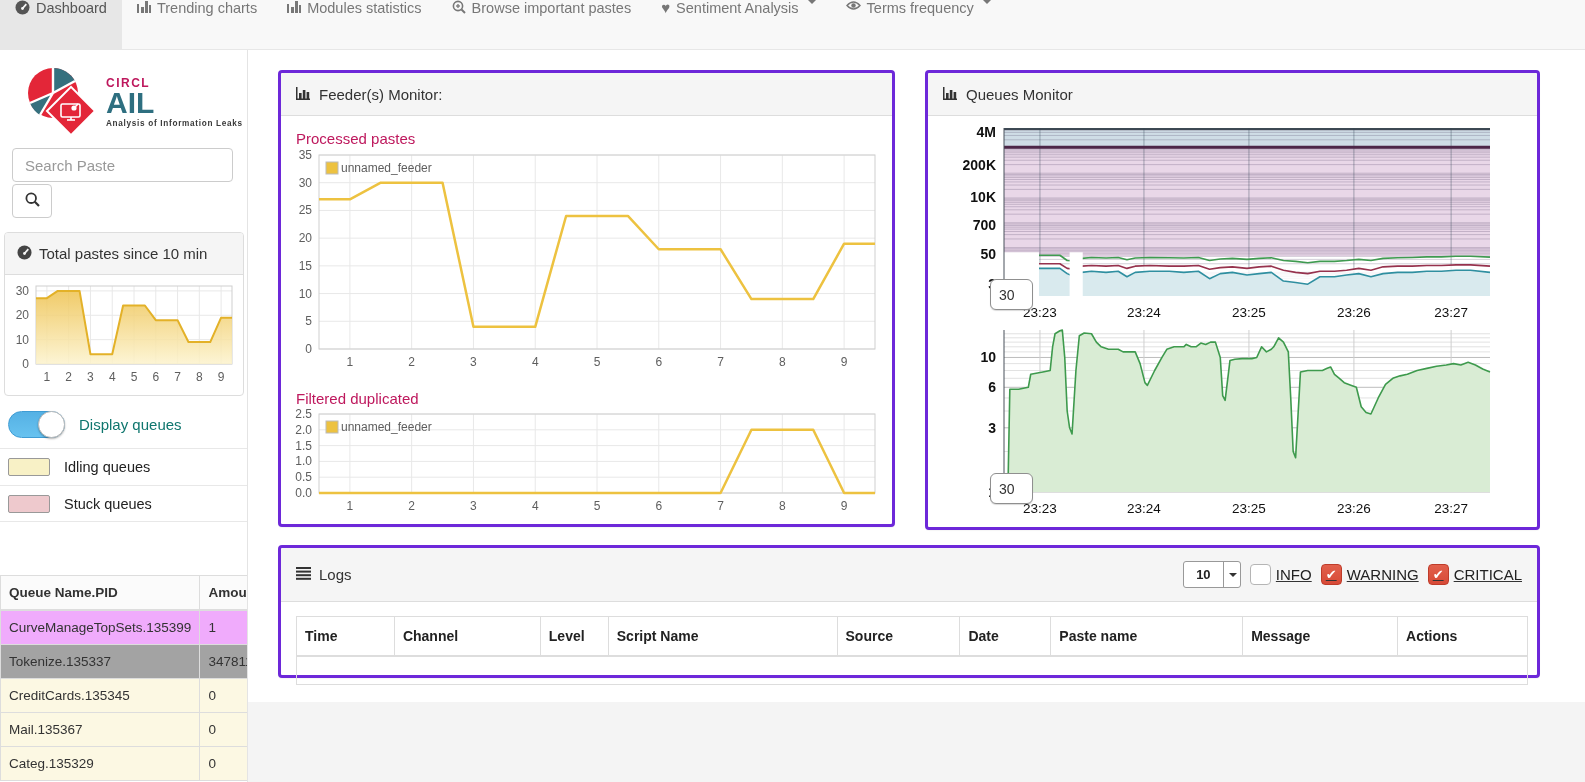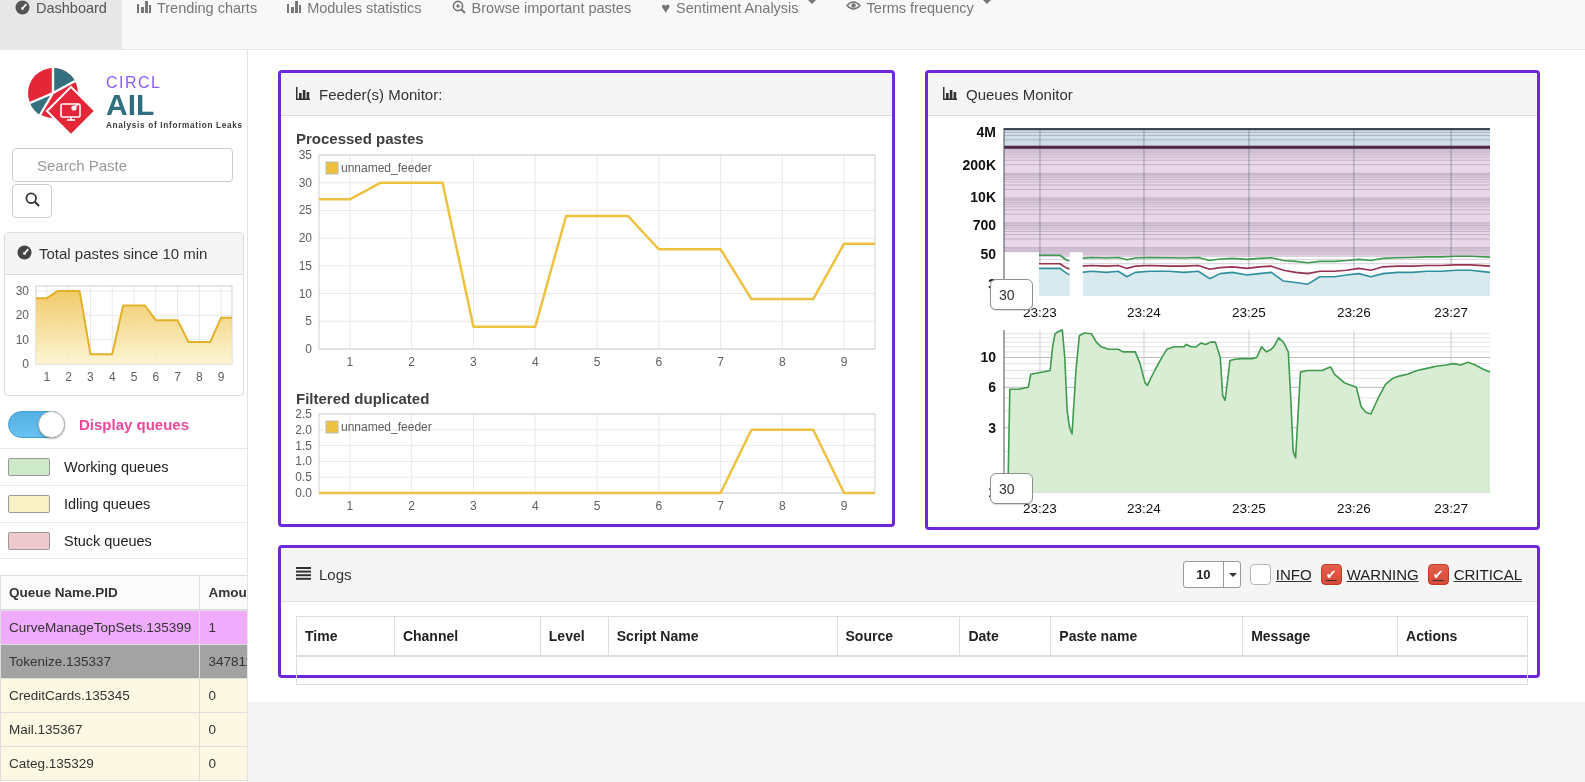--- a/index.html
+++ b/index.html
@@ -17,42 +17,42 @@
     border-right:4px solid transparent; border-top:4px solid #777; margin-left:3px; }
   .heart-glyph { font-size:15px; line-height:1; }
 
   
   .content-sheet { position:absolute; top:50px; left:0; right:0; height:652px; background:#fff; }
 
   
   .sidebar { position:absolute; top:50px; left:0; width:248px; height:732px; background:#fff;
     border-right:1px solid #e4e4e4; overflow:hidden; z-index:20; }
   .logo-block { position:absolute; top:14px; left:26px; display:flex; align-items:center; gap:8px; }
-  .brand-top { font-size:16px; font-weight:normal; color:#8b5cf6; letter-spacing:1.5px; line-height:1; }
+  .brand-top { font-size:12px; font-weight:bold; color:#be185d; letter-spacing:1.5px; line-height:1; }
   .brand-main { font-size:30px; font-weight:bold; color:#2e6f80; line-height:0.95; }
   .brand-tag { font-size:8.2px; font-weight:bold; color:#3a3a3a; letter-spacing:0.7px; margin-top:2px; white-space:nowrap; }
   .search-input { position:absolute; top:98px; left:12px; width:221px; height:34px;
-    border:1px solid #ccc; border-radius:4px; padding:6px 24px; font-size:15px; color:#c2410c;
+    border:1px solid #ccc; border-radius:4px; padding:6px 12px; font-size:15px; color:#c2410c;
     font-family:inherit; }
   .search-input::placeholder { color:#999; }
   .search-btn { position:absolute; top:134px; left:12px; width:40px; height:34px; background:#fff;
     border:1px solid #ccc; border-radius:4px; cursor:pointer; display:flex; align-items:center; justify-content:center; }
   .side-panel { position:absolute; top:182px; left:4px; width:240px; height:164px;
     border:1px solid #ddd; border-radius:4px; background:#fff; }
   .side-panel-heading { height:42px; background:#f5f5f5; border-bottom:1px solid #ddd;
     border-radius:3px 3px 0 0; display:flex; align-items:center; gap:7px; padding:0 12px;
     font-size:15px; color:#333; }
   .side-panel-body { padding:3px 1px; }
   .queues-ctl { position:absolute; top:352px; left:0; width:248px; }
   .toggle-row { display:flex; align-items:center; gap:14px; padding:9px 8px 10px; }
   .toggle { position:relative; width:57px; height:27px; border-radius:14px;
     background:linear-gradient(#55b1e4,#67c2f0); border:1px solid #3f9cd4; cursor:pointer; }
   .toggle-knob { position:absolute; right:-1px; top:-1px; width:27px; height:27px; border-radius:50%;
     background:#fff; border:1px solid #bbb; box-shadow:0 1px 2px rgba(0,0,0,.3); }
-  .toggle-label { font-weight:bold; font-size:15px; color:#ec4899; }
+  .toggle-label { font-weight:normal; font-size:15px; color:#0f766e; }
   .legend-row { display:flex; align-items:center; gap:14px; height:37px; padding:0 8px;
     border-top:1px solid #e8e8e8; }
   .legend-row:last-child { border-bottom:1px solid #e8e8e8; }
   .swatch { width:42px; height:18px; border:1px solid #999; border-radius:2px; }
   .sw-working { background:#cde9c8; }
   .sw-idling  { background:#f8f1c6; }
   .sw-stuck   { background:#eec9cd; }
   .legend-label { font-size:14.5px; color:#222; }
   .queue-table { position:absolute; top:525px; left:0; width:264px; border-collapse:collapse;
     font-size:13.5px; }
@@ -65,21 +65,21 @@
   
   .panel { position:absolute; background:#fff; border:3px solid #6d28d9; border-radius:4px;
     box-shadow:0 1px 1px rgba(0,0,0,.04); }
   .panel-heading { height:43px; background:#f5f5f5; border-bottom:1px solid #ddd;
     border-radius:3px 3px 0 0; display:flex; align-items:center; gap:8px; padding:0 15px;
     font-size:15px; color:#333; }
   .panel-feeder { left:278px; top:70px; width:617px; height:457px; }
   .panel-queues { left:925px; top:70px; width:615px; height:460px; }
   .panel-logs   { left:278px; top:545px; width:1262px; height:133px; }
   .panel-body { position:relative; }
-  .chart-title { font-size:15px; font-weight:bold; color:#404040; padding:12px 0 2px 15px; }
+  .chart-title { font-size:15px; font-weight:normal; color:#be185d; padding:12px 0 2px 15px; }
   .panel-feeder .chart-title:first-child { padding-top:14px; }
   svg text { font-family:"Liberation Sans","DejaVu Sans",sans-serif; }
   .tick { font-size:12px; fill:#5e5e5e; }
   .qtick { font-size:13.5px; fill:#101010; font-weight:500; }
   .qylabel { font-size:14px; font-weight:600; fill:#101010; }
   .range-handle { position:absolute; width:43px; height:31px; background:#fff;
     border:1px solid #8f8f8f; border-radius:6px; box-shadow:0 1px 1px rgba(0,0,0,.15);
     font-size:14px; color:#333; display:flex; align-items:center; padding-left:8px; cursor:ew-resize; z-index:5; }
 
   
@@ -256,24 +256,20 @@
         </svg>
     </div>
   </div>
 
   <div class="queues-ctl">
     <div class="toggle-row">
       <span class="toggle">
         <span class="toggle-knob"></span>
       </span>
       <span class="toggle-label">Display queues</span>
-    </div>
-    <div class="legend-row">
-      <span class="swatch sw-working"></span>
-      <span class="legend-label">Working queues</span>
     </div>
     <div class="legend-row">
       <span class="swatch sw-idling"></span>
       <span class="legend-label">Idling queues</span>
     </div>
     <div class="legend-row">
       <span class="swatch sw-stuck"></span>
       <span class="legend-label">Stuck queues</span>
     </div>
   </div>

